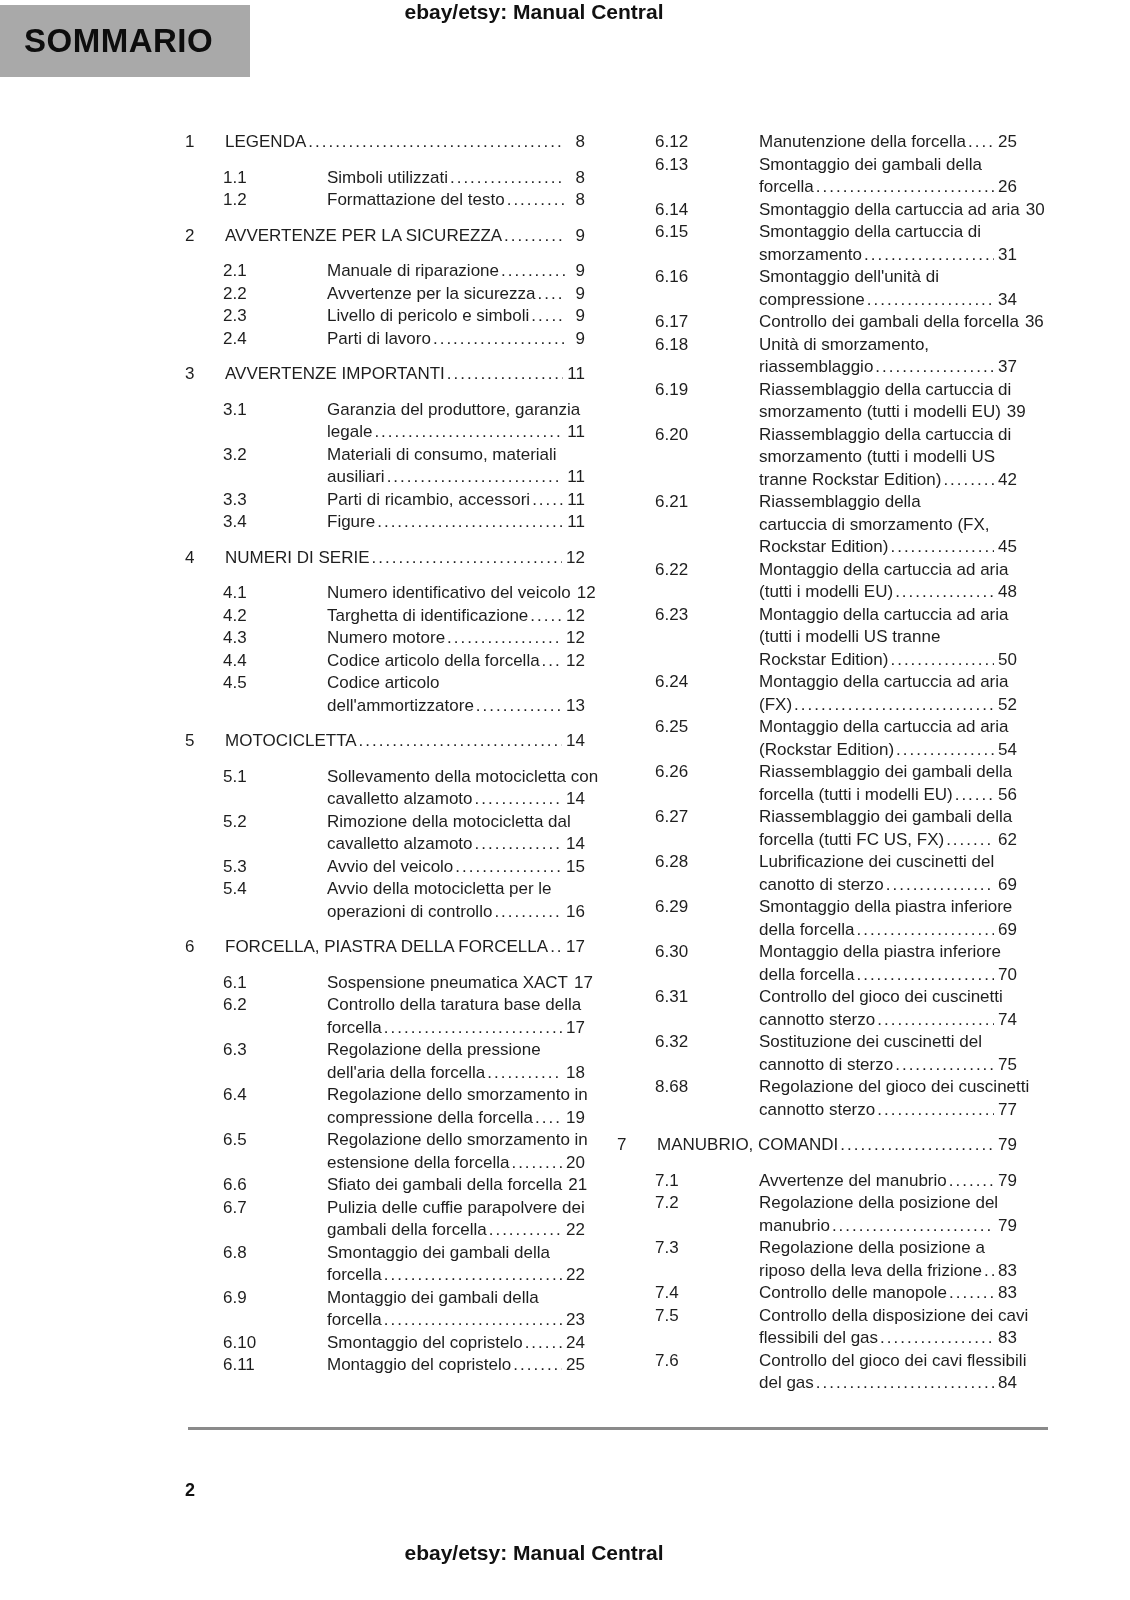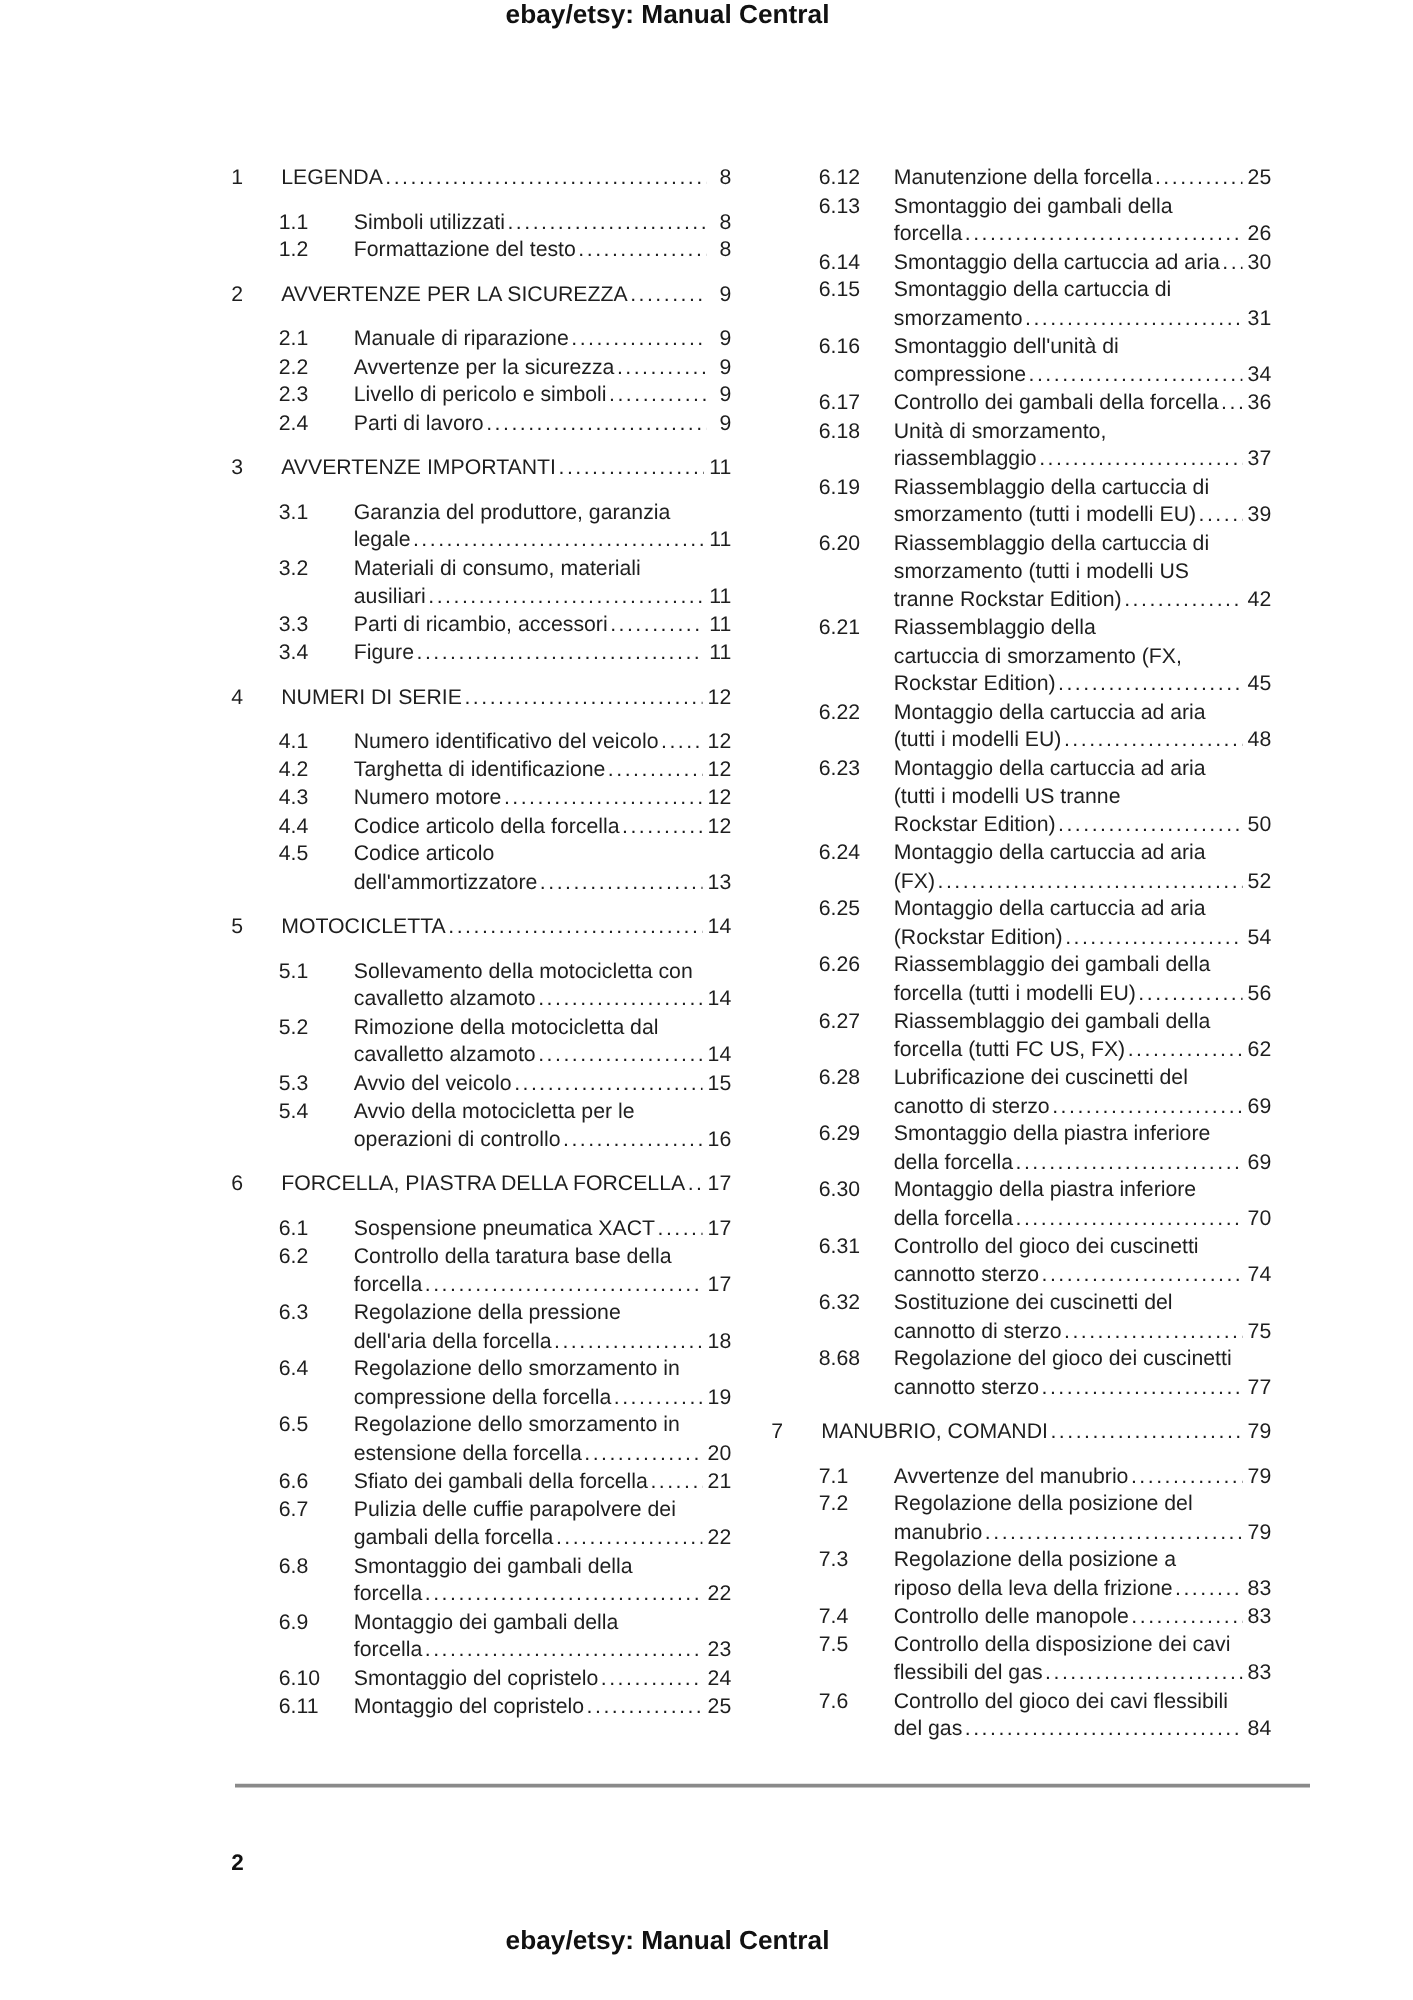--- a/index.html
+++ b/index.html
@@ -43,21 +43,21 @@
     font-size: 17px;
     line-height: 22.5px;
   }
   .col-left  { left: 185px; }
   .col-right { left: 617px; }
   .entry { display: flex; align-items: flex-start; }
   .entry.l1 { margin-top: 13px; margin-bottom: 13px; }
   .col .entry:first-child { margin-top: 0; }
   .entry .num { flex: 0 0 auto; }
   .entry.l1 .num { width: 40px; }
-  .entry.l2 { padding-left: 38px; }
+  .entry.l2 { padding-left: 38px; gap: 44px; }
   .entry.l2 .num { width: 60px; }
   .entry .body { flex: 1 1 auto; min-width: 0; display: block; }
   .line { display: block; white-space: nowrap; }
   .line.last { display: flex; align-items: baseline; }
   .line.last .t { flex: 0 0 auto; white-space: nowrap; padding-right: 2px; }
   .dots {
     flex: 1 1 auto;
     min-width: 0;
     overflow: hidden;
     white-space: nowrap;
@@ -91,20 +91,23 @@
     color: #111;
   }
 </style>
 </head>
 <body>
 
 <div class="page">
 
   <div class="header-title">ebay/etsy: Manual Central</div>
 
+  <div class="sommario-box">
+    <span class="label">SOMMARIO</span>
+  </div>
 
   <div class="col col-left" id="col-left">
       <div class="entry l1">
         <span class="num">1</span>
         <span class="body">
           <span class="line last">
             <span class="t">LEGENDA</span>
             <span class="dots">........................................................................................................................</span>
             <span class="pg">8</span>
           </span>

